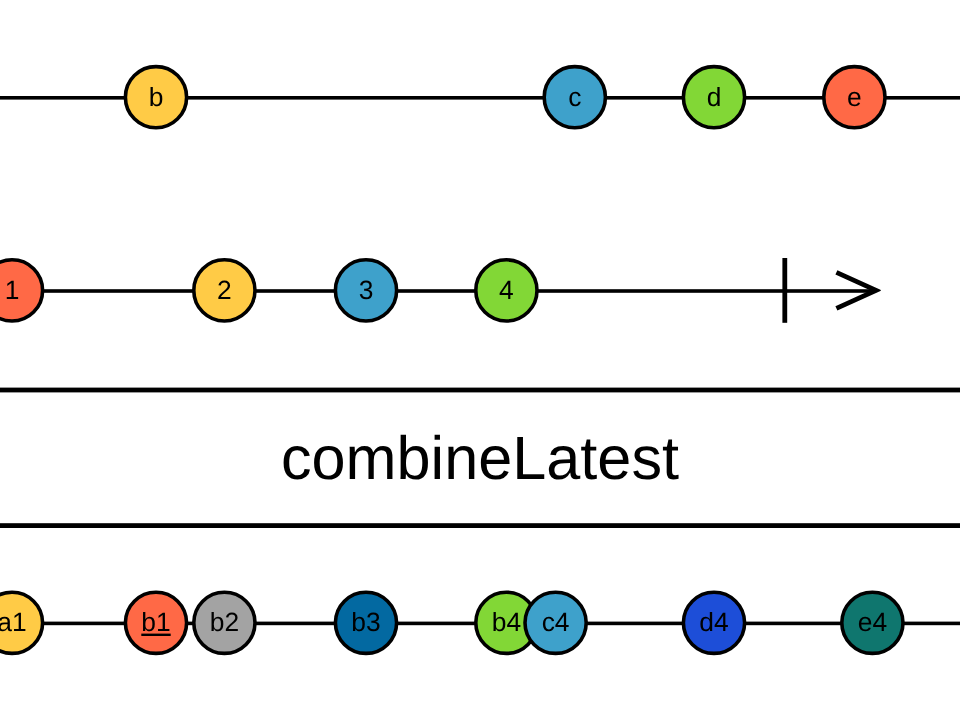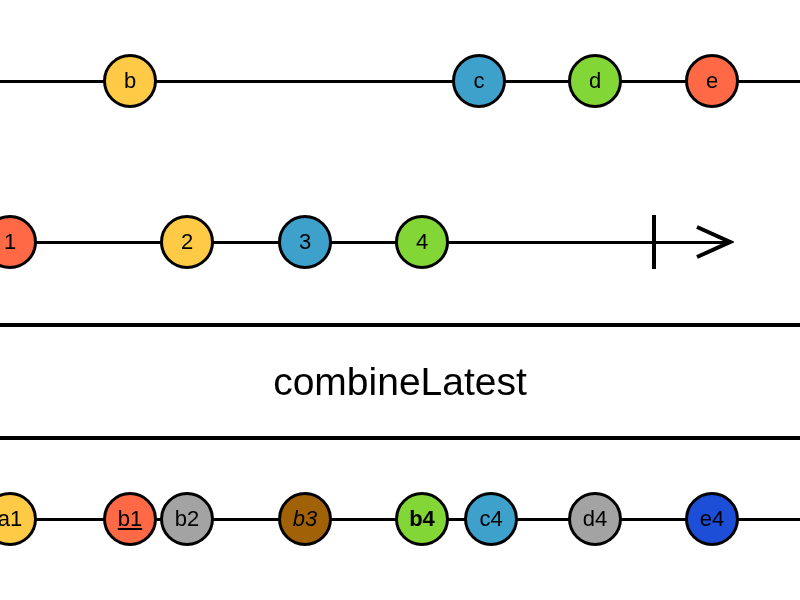--- a/index.html
+++ b/index.html
@@ -51,21 +51,21 @@
   }
   .operator-box {
     position: absolute; left: 0; top: 323px;
     width: 800px; height: 109px;
     border-top: 4px solid #000000;
     border-bottom: 4px solid #000000;
     background: #ffffff;
     display: flex; align-items: center; justify-content: center;
   }
   .operator-label {
-    font-size: 39px;
+    font-size: 51px;
     color: #000000;
     letter-spacing: 0;
   }
 </style>
 </head>
 <body>
 
 <div class="diagram">
 
   <div class="stream stream-1">
@@ -95,21 +95,21 @@
   <div class="operator-box">
     <span class="operator-label">combineLatest</span>
   </div>
 
   <div class="stream stream-3">
     <div class="tl-line"></div>
     <div class="marble-layer">
         <div class="marble" style="left: -17px; background: rgb(255, 203, 70);">a1</div>
         <div class="marble" style="left: 103px; background: rgb(255, 105, 70); text-decoration: underline;">b1</div>
         <div class="marble" style="left: 160px; background: #a3a3a3;">b2</div>
-        <div class="marble" style="left: 278px; background: #a16207; font-style: italic;">b3</div>
-        <div class="marble" style="left: 395px; background: rgb(130, 215, 54); font-weight: bold;">b4</div>
-        <div class="marble" style="left: 464px; background: rgb(62, 161, 203); text-align: right;">c4</div>
-        <div class="marble" style="left: 568px; background: #a3a3a3;">d4</div>
-        <div class="marble" style="left: 685px; background: #1d4ed8;">e4</div>
+        <div class="marble" style="left: 278px; background: #0369a1;">b3</div>
+        <div class="marble" style="left: 395px; background: rgb(130, 215, 54);">b4</div>
+        <div class="marble" style="left: 436px; background: rgb(62, 161, 203); text-align: right;">c4</div>
+        <div class="marble" style="left: 568px; background: #1d4ed8;">d4</div>
+        <div class="marble" style="left: 700px; background: #0f766e;">e4</div>
       </div>
   </div>
 
 </div>
 
 </body></html>

